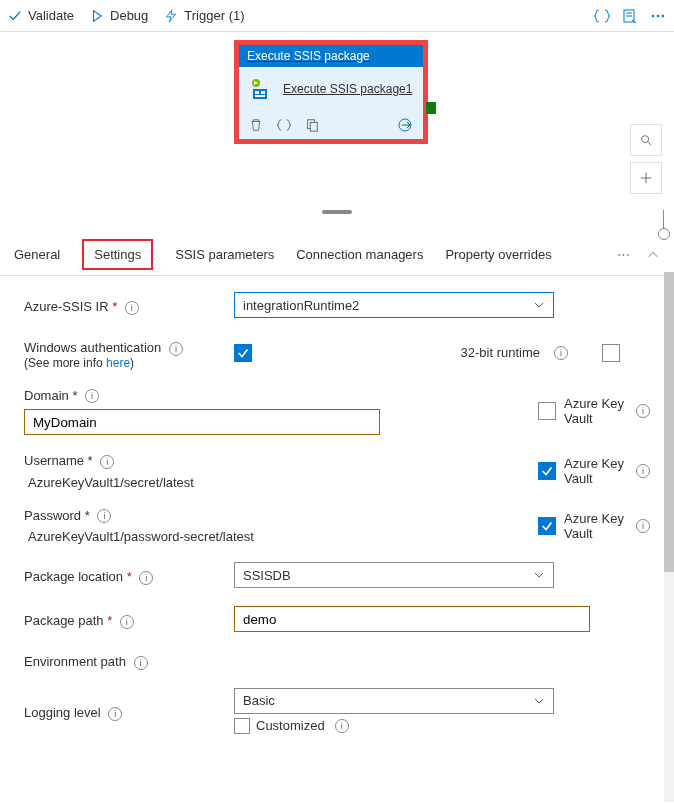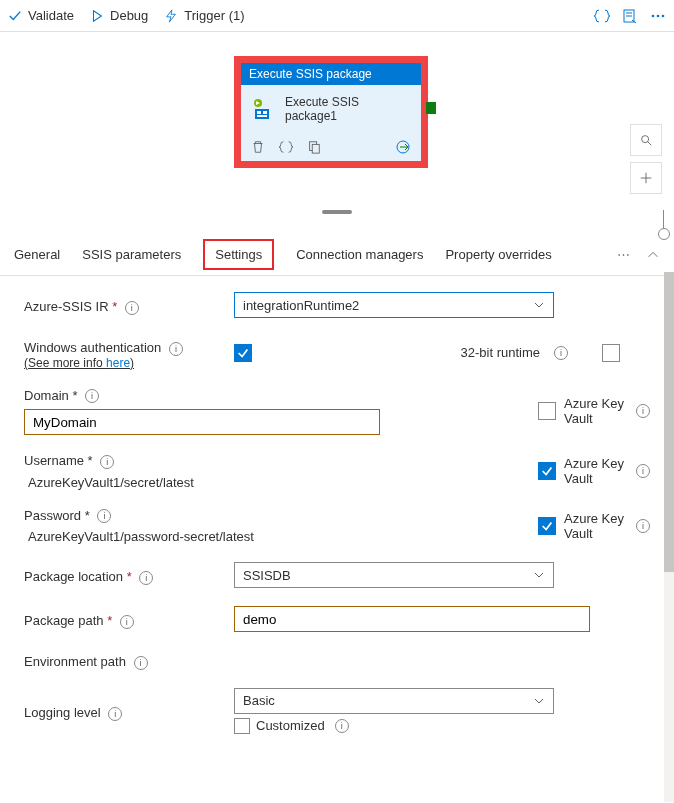--- a/index.html
+++ b/index.html
@@ -4,21 +4,21 @@
 <style>
   * { box-sizing: border-box; font-family: "Segoe UI", Arial, sans-serif; }
   body { margin: 0; width: 674px; height: 803px; background: #fff; color: #323130; font-size: 13px; position: relative; }
   .toolbar { display: flex; align-items: center; padding: 4px 8px; height: 32px; border-bottom: 1px solid #e1dfdd; text-align: center; }
   .toolbar-left { display: flex; gap: 16px; align-items: center; flex: 1; }
   .toolbar-right { display: flex; gap: 12px; align-items: center; }
   .tb-item { display: flex; align-items: center; gap: 6px; cursor: pointer; color: #323130; }
   .tb-icon { width: 14px; height: 14px; display: flex; align-items: center; justify-content: center; color: #0078d4; }
   .ic-blue { color: #0078d4; }
   .canvas { position: relative; height: 186px; background: #fff; }
-  .node { position: absolute; left: 234px; top: 24px; width: 194px; border: 7px solid #ef4444; background: #e5f1fb; font-size: 12px; }
+  .node { position: absolute; left: 234px; top: 8px; width: 194px; border: 5px solid #ef4444; background: #e5f1fb; font-size: 12px; text-decoration: underline; }
   .node-hdr { background: #0078d4; color: #fff; padding: 4px 8px; font-size: 12px; }
   .node-body { display: flex; align-items: center; gap: 10px; padding: 10px 10px; background: #e5f1fb; }
   .node-icon { width: 24px; height: 24px; }
   .node-foot { display: flex; gap: 14px; padding: 6px 10px; align-items: center; color: #605e5c; }
   .node-foot .spacer { flex: 1; }
   .handle { position: absolute; left: 426px; top: 70px; width: 10px; height: 12px; background: #107c10; }
   .sidetools { position: absolute; right: 12px; top: 92px; display: flex; flex-direction: column; gap: 6px; }
   .sq { width: 32px; height: 32px; border: 1px solid #e1dfdd; background: #fff; display:flex; align-items:center; justify-content:center; color:#605e5c; }
   .grip { position:absolute; left:50%; top:210px; transform:translateX(-50%); width:30px; height:4px; background:#8a8886; border-radius:2px; }
   .tabs { display:flex; align-items:center; border-bottom:1px solid #e1dfdd; padding:0 14px; height:42px; gap:22px; margin-top:16px; }
@@ -31,21 +31,21 @@
   .lbl .req { color:#a4262c; }
   .info { display:inline-block; width:14px; height:14px; border:1px solid #8a8886; border-radius:50%; font-size:9px; text-align:center; line-height:12px; color:#605e5c; margin-left:4px; vertical-align:middle; }
   .ctl { flex:1; }
   .dd { display:flex; align-items:center; justify-content:space-between; border:1px solid #0078d4; padding:4px 8px; width:320px; height:26px; cursor:pointer; }
   .dd.plain { border-color:#8a8886; }
   .txt { border:1px solid #a16207; padding:4px 8px; width:356px; height:26px; }
   .chk { width:18px; height:18px; border:1px solid #8a8886; display:inline-flex; align-items:center; justify-content:center; cursor:pointer; }
   .chk.on { background:#0078d4; border-color:#0078d4; color:#fff; }
   .halfrow { display:flex; }
   .halfrow .col { flex:1; display:flex; align-items:center; gap:10px; }
-  .sub { font-size:12px; color:#323130;text-decoration:underline; }
+  .sub { font-size:12px; color:#323130; }
   .link { color:#0078d4; cursor:pointer; }
   .kv { display:flex; align-items:center; gap:8px; margin-left:18px; }
   .chev { width:12px; height:12px; color:#605e5c; }
   .caret-line { position:absolute; right:10px; top:178px; width:1px; height:24px; background:#8a8886; }
   .caret-line::after { content:""; position:absolute; bottom:-6px; left:-5px; width:10px; height:10px; border:1px solid #8a8886; border-radius:50%; background:#fff; }
   .field-under { padding-left:4px; margin-top:6px; color:#323130; }
   .scrollbar { position:absolute; right:0; top:272px; width:10px; height:530px; background:#f3f2f1; }
   .thumb { position:absolute; top:0; width:10px; height:300px; background:#c8c6c4; }
   svg { display:block; }
 </style>
@@ -160,22 +160,22 @@
         </svg>
       </div>
   </div>
   <div class="caret-line"></div>
 </div>
 
 <div class="grip"></div>
 
 <div class="tabs">
   <div class="tab">General</div>
+  <div class="tab active">Settings</div>
   <div class="tab">SSIS parameters</div>
-  <div class="tab active">Settings</div>
   <div class="tab">Connection managers</div>
   <div class="tab">Property overrides</div>
   <div class="right">
     <span>⋯</span>
     <span>
         <svg viewBox="0 0 16 16" width="14" height="14">
           <path d="M3 10 L8 5 L13 10" stroke="#605e5c" fill="none"></path>
         </svg>
       </span>
   </div>

